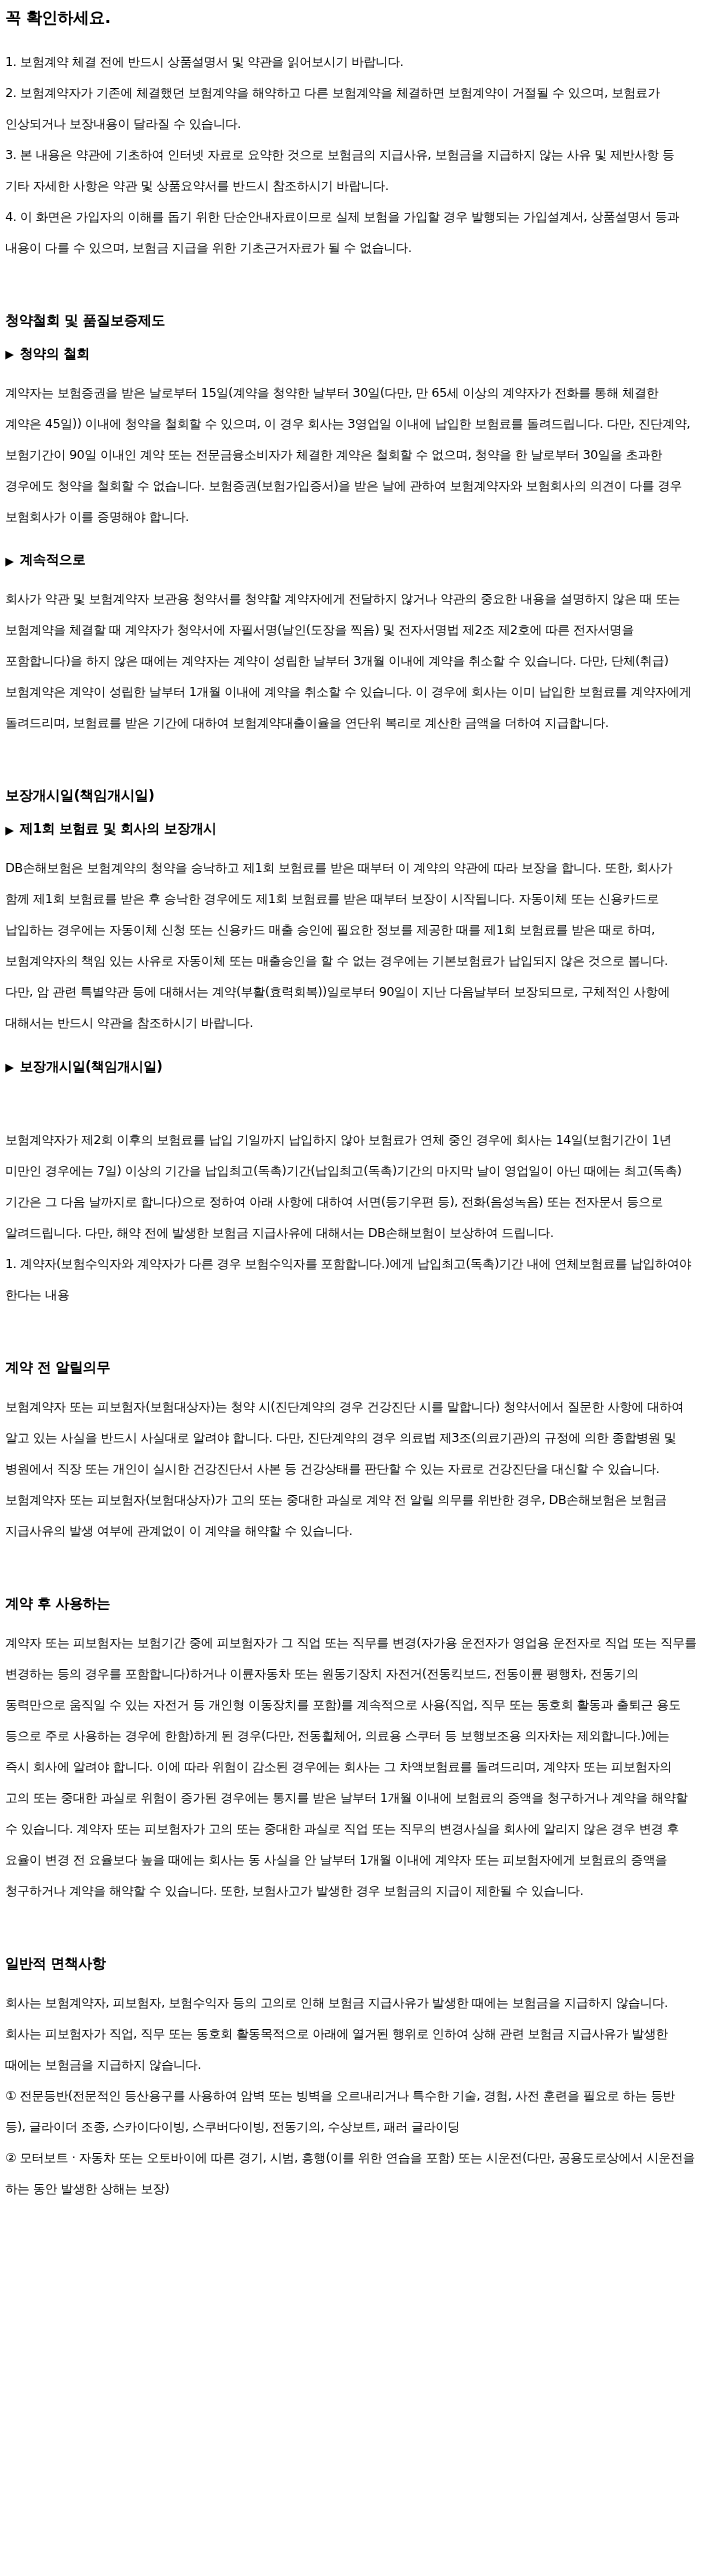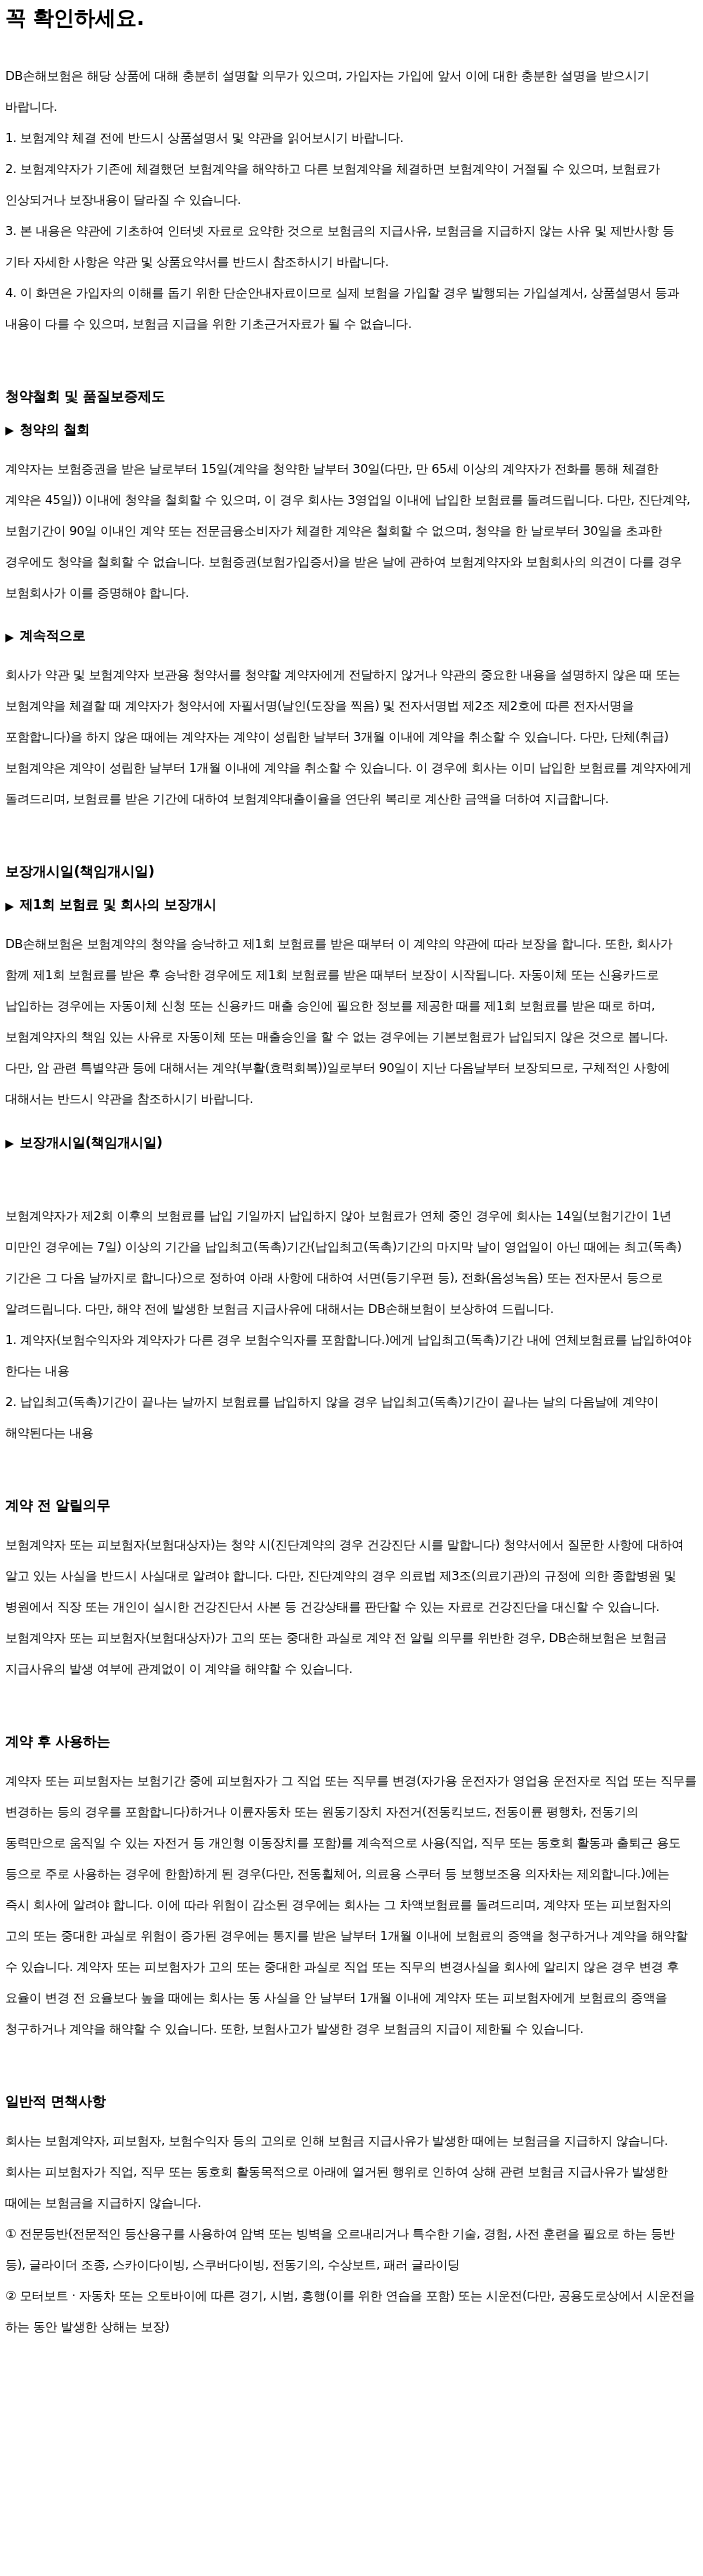--- a/index.html
+++ b/index.html
@@ -19,22 +19,22 @@
   section { margin: 0 0 47px 0; }
   section:last-child { margin-bottom: 0; }
   .sec-title {
     font-size: 14px;
     font-weight: 700;
     line-height: 20.6px;
     margin: 0 0 13.4px 0;
     letter-spacing: -0.3px;
   }
   section:first-child .sec-title {
-    font-size: 21px;
-    margin-bottom: 31px;
+    font-size: 16px;
+    margin-bottom: 17px;
   }
   .sub-heading {
     display: flex;
     align-items: center;
     gap: 6.2px;
     font-size: 13.4px;
     font-weight: 700;
     line-height: 20.6px;
     margin: 18.5px 0 12.4px 0;
     letter-spacing: -0.3px;
@@ -52,21 +52,20 @@
     word-break: keep-all;
     letter-spacing: -0.3px;
   }
 </style>
 </head>
 <body>
 
 <div class="doc">
     <section>
       <h2 class="sec-title">꼭 확인하세요.</h2>
-      <p class="para">DB손해보험은 해당 상품에 대해 충분히 설명할 의무가 있으며, 가입자는 가입에 앞서 이에 대한 충분한 설명을 받으시기 바랍니다.</p>
       <p class="para">1. 보험계약 체결 전에 반드시 상품설명서 및 약관을 읽어보시기 바랍니다.</p>
       <p class="para">2. 보험계약자가 기존에 체결했던 보험계약을 해약하고 다른 보험계약을 체결하면 보험계약이 거절될 수 있으며, 보험료가 인상되거나 보장내용이 달라질 수 있습니다.</p>
       <p class="para">3. 본 내용은 약관에 기초하여 인터넷 자료로 요약한 것으로 보험금의 지급사유, 보험금을 지급하지 않는 사유 및 제반사항 등 기타 자세한 사항은 약관 및 상품요약서를 반드시 참조하시기 바랍니다.</p>
       <p class="para">4. 이 화면은 가입자의 이해를 돕기 위한 단순안내자료이므로 실제 보험을 가입할 경우 발행되는 가입설계서, 상품설명서 등과 내용이 다를 수 있으며, 보험금 지급을 위한 기초근거자료가 될 수 없습니다.</p>
     </section>
     <section>
       <h2 class="sec-title">청약철회 및 품질보증제도</h2>
       <h3 class="sub-heading">
         <span class="tri">▶</span>
         <span>청약의 철회</span>
@@ -86,21 +85,20 @@
       </h3>
       <p class="para">DB손해보험은 보험계약의 청약을 승낙하고 제1회 보험료를 받은 때부터 이 계약의 약관에 따라 보장을 합니다. 또한, 회사가 함께 제1회 보험료를 받은 후 승낙한 경우에도 제1회 보험료를 받은 때부터 보장이 시작됩니다. 자동이체 또는 신용카드로 납입하는 경우에는 자동이체 신청 또는 신용카드 매출 승인에 필요한 정보를 제공한 때를 제1회 보험료를 받은 때로 하며, 보험계약자의 책임 있는 사유로 자동이체 또는 매출승인을 할 수 없는 경우에는 기본보험료가 납입되지 않은 것으로 봅니다. 다만, 암 관련 특별약관 등에 대해서는 계약(부활(효력회복))일로부터 90일이 지난 다음날부터 보장되므로, 구체적인 사항에 대해서는 반드시 약관을 참조하시기 바랍니다.</p>
       <h3 class="sub-heading">
         <span class="tri">▶</span>
         <span>보장개시일(책임개시일)</span>
       </h3>
     </section>
     <section>
       <p class="para">보험계약자가 제2회 이후의 보험료를 납입 기일까지 납입하지 않아 보험료가 연체 중인 경우에 회사는 14일(보험기간이 1년 미만인 경우에는 7일) 이상의 기간을 납입최고(독촉)기간(납입최고(독촉)기간의 마지막 날이 영업일이 아닌 때에는 최고(독촉)기간은 그 다음 날까지로 합니다)으로 정하여 아래 사항에 대하여 서면(등기우편 등), 전화(음성녹음) 또는 전자문서 등으로 알려드립니다. 다만, 해약 전에 발생한 보험금 지급사유에 대해서는 DB손해보험이 보상하여 드립니다.</p>
       <p class="para">1. 계약자(보험수익자와 계약자가 다른 경우 보험수익자를 포함합니다.)에게 납입최고(독촉)기간 내에 연체보험료를 납입하여야 한다는 내용</p>
-      <p class="para">2. 납입최고(독촉)기간이 끝나는 날까지 보험료를 납입하지 않을 경우 납입최고(독촉)기간이 끝나는 날의 다음날에 계약이 해약된다는 내용</p>
     </section>
     <section>
       <h2 class="sec-title">계약 전 알릴의무</h2>
       <p class="para">보험계약자 또는 피보험자(보험대상자)는 청약 시(진단계약의 경우 건강진단 시를 말합니다) 청약서에서 질문한 사항에 대하여 알고 있는 사실을 반드시 사실대로 알려야 합니다. 다만, 진단계약의 경우 의료법 제3조(의료기관)의 규정에 의한 종합병원 및 병원에서 직장 또는 개인이 실시한 건강진단서 사본 등 건강상태를 판단할 수 있는 자료로 건강진단을 대신할 수 있습니다. 보험계약자 또는 피보험자(보험대상자)가 고의 또는 중대한 과실로 계약 전 알릴 의무를 위반한 경우, DB손해보험은 보험금 지급사유의 발생 여부에 관계없이 이 계약을 해약할 수 있습니다.</p>
     </section>
     <section>
       <h2 class="sec-title">계약 후 사용하는</h2>
       <p class="para">계약자 또는 피보험자는 보험기간 중에 피보험자가 그 직업 또는 직무를 변경(자가용 운전자가 영업용 운전자로 직업 또는 직무를 변경하는 등의 경우를 포함합니다)하거나 이륜자동차 또는 원동기장치 자전거(전동킥보드, 전동이륜 평행차, 전동기의 동력만으로 움직일 수 있는 자전거 등 개인형 이동장치를 포함)를 계속적으로 사용(직업, 직무 또는 동호회 활동과 출퇴근 용도 등으로 주로 사용하는 경우에 한함)하게 된 경우(다만, 전동휠체어, 의료용 스쿠터 등 보행보조용 의자차는 제외합니다.)에는 즉시 회사에 알려야 합니다. 이에 따라 위험이 감소된 경우에는 회사는 그 차액보험료를 돌려드리며, 계약자 또는 피보험자의 고의 또는 중대한 과실로 위험이 증가된 경우에는 통지를 받은 날부터 1개월 이내에 보험료의 증액을 청구하거나 계약을 해약할 수 있습니다. 계약자 또는 피보험자가 고의 또는 중대한 과실로 직업 또는 직무의 변경사실을 회사에 알리지 않은 경우 변경 후 요율이 변경 전 요율보다 높을 때에는 회사는 동 사실을 안 날부터 1개월 이내에 계약자 또는 피보험자에게 보험료의 증액을 청구하거나 계약을 해약할 수 있습니다. 또한, 보험사고가 발생한 경우 보험금의 지급이 제한될 수 있습니다.</p>
     </section>
     <section>

